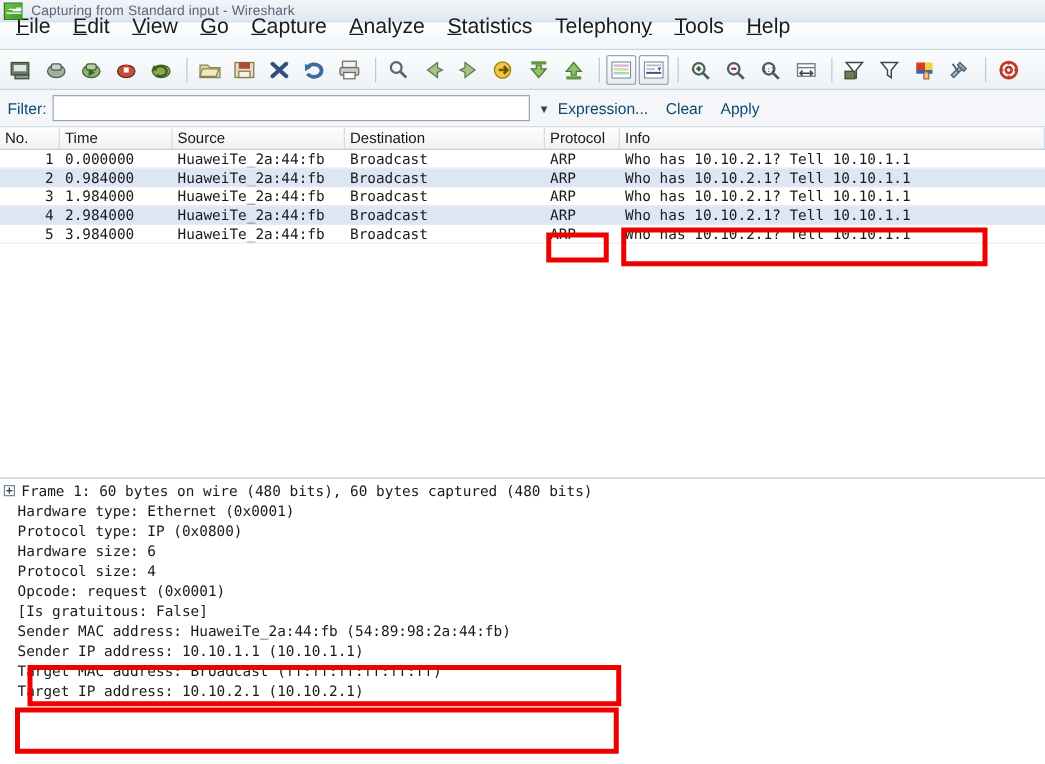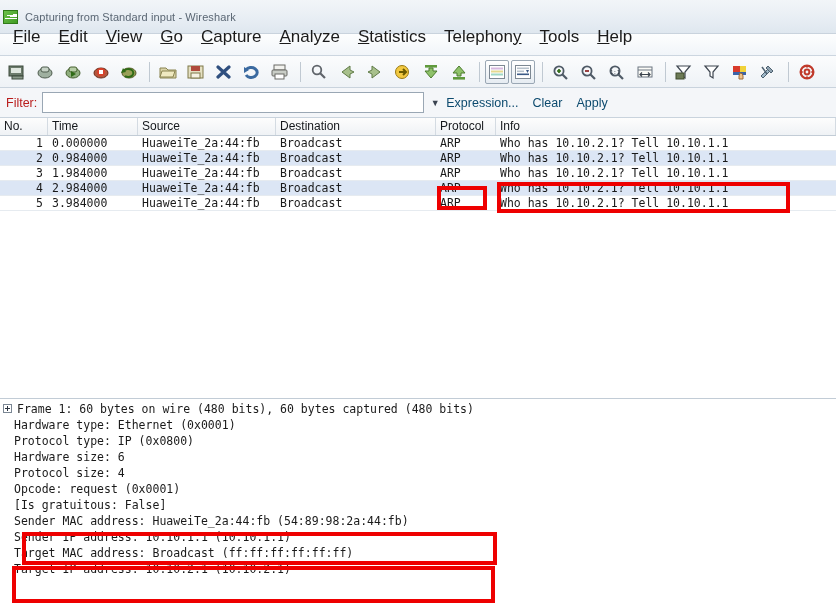--- a/index.html
+++ b/index.html
@@ -12,21 +12,21 @@
     font-family: "Liberation Sans", sans-serif;
   }
   #app {
     position: relative;
     width: 836px; height: 611px;
     background: #ffffff;
   }
 
   
   .titlebar {
-    height: 34px;
+    height: 18px;
     background: linear-gradient(to bottom, #f2f5f8 0%, #e8eef4 55%, #dfe7ef 100%);
     border-bottom: 1px solid #c9d3dd;
     display: flex; align-items: center;
     padding-left: 3px;
   }
   .title-icon {
     width: 15px; height: 14px;
     margin-right: 7px;
     position: relative;
     background: linear-gradient(135deg,#6cc04a 0%, #3f9c23 100%);
@@ -94,21 +94,21 @@
 
   
   .filterbar {
     height: 30px;
     background: #f4f6f9;
     border-bottom: 1px solid #c9d3dd;
     display: flex; align-items: center;
     padding: 0 6px;
   }
   .filter-label {
-    font-size: 12.5px; color: #b91c1c;
+    font-size: 12.5px; color: #0c4a6e;
     margin-right: 5px;
   }
   .filter-input {
     width: 382px; height: 21px;
     border: 1px solid #9aa7b4;
     background: #ffffff;
     font-family: "Liberation Sans", sans-serif;
     font-size: 12px;
     padding: 0 3px;
     outline: none;

